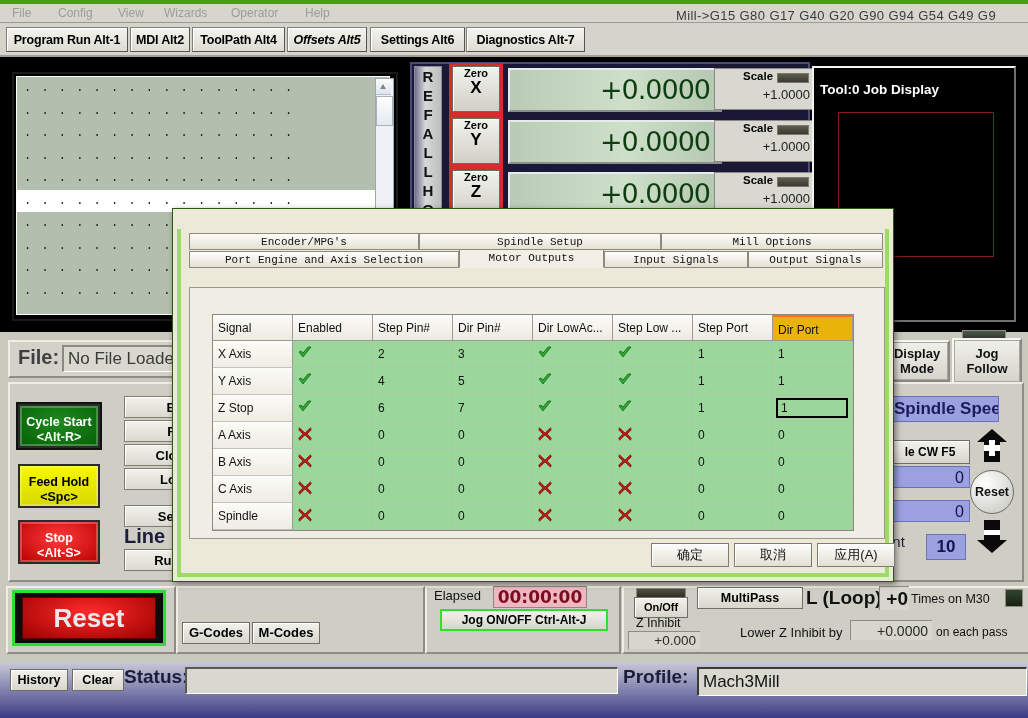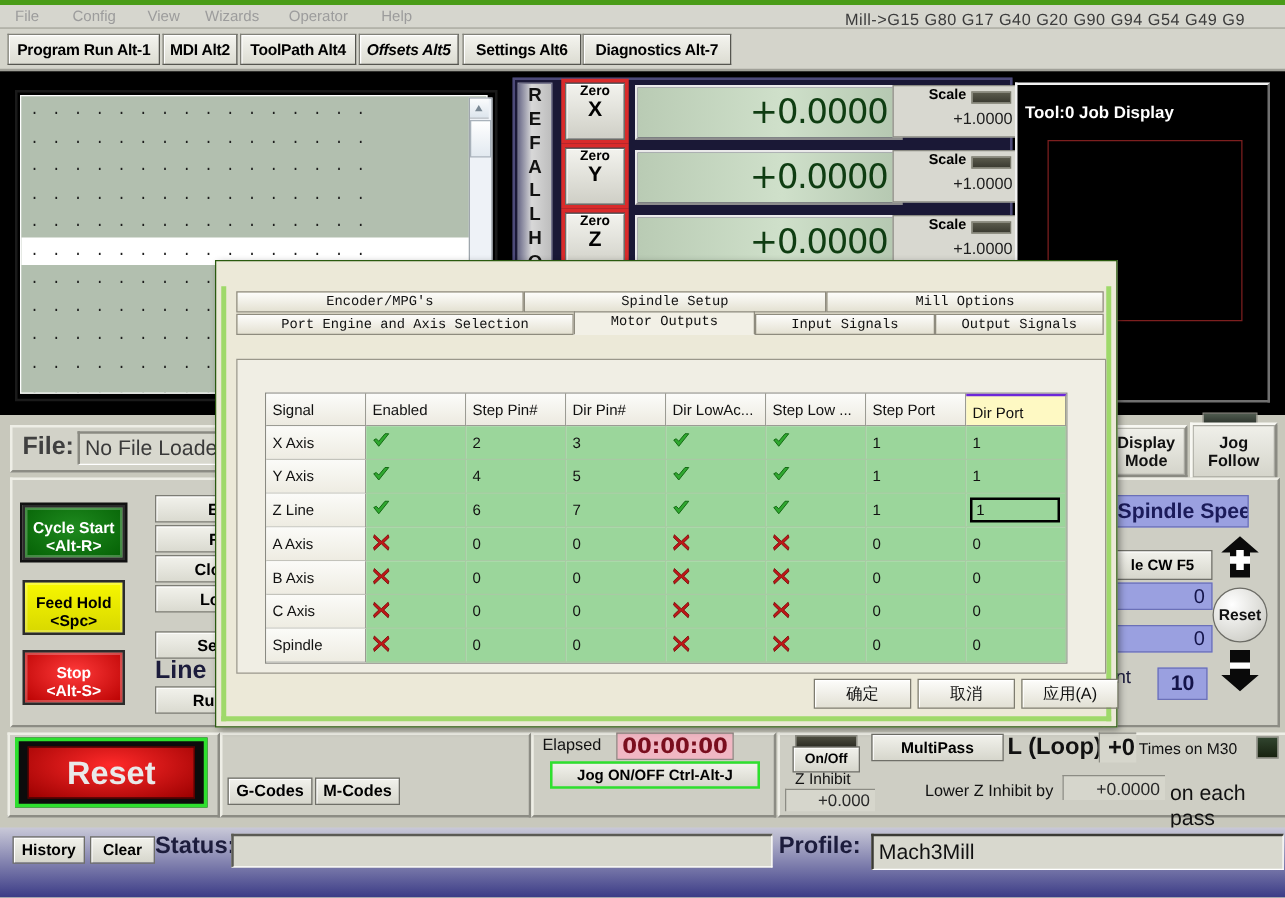--- a/index.html
+++ b/index.html
@@ -188,21 +188,21 @@
     font-size:19px;font-weight:bold;color:#111;text-align:right;padding-right:1px;
     line-height:24px;box-sizing:border-box;}
   #m30Lbl{left:911px;top:592px;font-size:12.5px;color:#111;}
   #m30Led{left:1005px;top:589px;width:16px;height:16px;background:linear-gradient(#31452f,#17210f);
     border:1px solid #8b8b82;}
   #lowerLbl{left:740px;top:625px;font-size:13px;color:#111;}
   #lowerVal{left:850px;top:620px;width:82px;height:20px;background:#d6d6cc;
     border-top:1px solid #8c8c84;border-left:1px solid #8c8c84;
     font-size:14px;color:#2a2a2a;text-align:right;padding-right:4px;line-height:20px;
     box-sizing:border-box;}
-  #eachLbl{left:936px;top:625px;font-size:17px;color:#111;}
+  #eachLbl{left:936px;top:625px;font-size:12px;color:#111;}
   
   #statusbar{left:0;top:662px;width:1028px;height:56px;
     background:linear-gradient(#c9c9d8,#3b3b86);}
   #histBtn{left:10px;top:669px;width:56px;height:20px;
     background:linear-gradient(#f2f2ec,#d6d6cc);border:1px solid #6f6f68;
     box-shadow:inset 1px 1px 0 #fff;font-size:12.5px;font-weight:bold;
     text-align:center;line-height:20px;}
   #clearBtn{left:72px;top:669px;width:50px;height:20px;
     background:linear-gradient(#f2f2ec,#d6d6cc);border:1px solid #6f6f68;
     box-shadow:inset 1px 1px 0 #fff;font-size:12.5px;font-weight:bold;
@@ -238,21 +238,21 @@
   .dtab.active{background:#f2f0e6;border-bottom-color:#f2f0e6;height:19px;z-index:4;}
   #tabPage{position:absolute;left:8px;top:58px;width:694px;height:250px;
     background:#f0eee4;border:1px solid #9a978a;}
   #grid{position:absolute;left:22px;top:26px;width:640px;height:215px;
     border:1px solid #8a8a82;background:#fff;}
   #gridHeader{display:flex;height:26px;}
   .gh{border-right:1px solid #9b9b93;border-bottom:1px solid #9b9b93;
     background:linear-gradient(#fcfcfa,#eceae0);
     font-size:12px;color:#111;padding-left:5px;line-height:26px;
     box-sizing:border-box;overflow:hidden;white-space:nowrap;}
-  .gh.sel{background:#fef9c3;border-top:2px solid #6d28d9;}
+  .gh.sel{background:#eab308;border-top:2px solid #f97316;}
   .grow{display:flex;height:27px;}
   .gc{border-right:1px solid #a9c9a4;border-bottom:1px solid #a9c9a4;
     background:#9bd69b;font-size:12px;color:#111;padding-left:5px;line-height:27px;
     box-sizing:border-box;position:relative;}
   .gc.sig{background:linear-gradient(#fbfbf8,#eeece2);
     border-right:1px solid #9b9b93;border-bottom:1px solid #c3c3bb;}
   .gc.edit{padding:0;}
   .gc.edit .ebox{position:absolute;left:3px;top:3px;right:4px;bottom:3px;
     border:2px solid #000;background:#9bd69b;font-size:12px;line-height:16px;
     padding-left:3px;box-sizing:border-box;}
@@ -500,21 +500,21 @@
               <div class="gc" style="width: 80px;"><span class="mark"><svg width="14" height="14" viewBox="0 0 14 14">
                     <path d="M1 6 L5 11 L13 1 L10 1 L5 7 L3 5 Z" fill="#2fa82f" stroke="#146b14" stroke-width="0.8"></path>
                   </svg></span></div>
               <div class="gc" style="width: 80px;"><span class="mark"><svg width="14" height="14" viewBox="0 0 14 14">
                     <path d="M1 6 L5 11 L13 1 L10 1 L5 7 L3 5 Z" fill="#2fa82f" stroke="#146b14" stroke-width="0.8"></path>
                   </svg></span></div>
               <div class="gc" style="width: 80px;">1</div>
               <div class="gc" style="width: 80px;">1</div>
             </div>
             <div class="grow">
-              <div class="gc sig" style="width: 80px;">Z Line</div>
+              <div class="gc sig" style="width: 80px;">Z Stop</div>
               <div class="gc" style="width: 80px;"><span class="mark"><svg width="14" height="14" viewBox="0 0 14 14">
                     <path d="M1 6 L5 11 L13 1 L10 1 L5 7 L3 5 Z" fill="#2fa82f" stroke="#146b14" stroke-width="0.8"></path>
                   </svg></span></div>
               <div class="gc" style="width: 80px;">6</div>
               <div class="gc" style="width: 80px;">7</div>
               <div class="gc" style="width: 80px;"><span class="mark"><svg width="14" height="14" viewBox="0 0 14 14">
                     <path d="M1 6 L5 11 L13 1 L10 1 L5 7 L3 5 Z" fill="#2fa82f" stroke="#146b14" stroke-width="0.8"></path>
                   </svg></span></div>
               <div class="gc" style="width: 80px;"><span class="mark"><svg width="14" height="14" viewBox="0 0 14 14">
                     <path d="M1 6 L5 11 L13 1 L10 1 L5 7 L3 5 Z" fill="#2fa82f" stroke="#146b14" stroke-width="0.8"></path>

